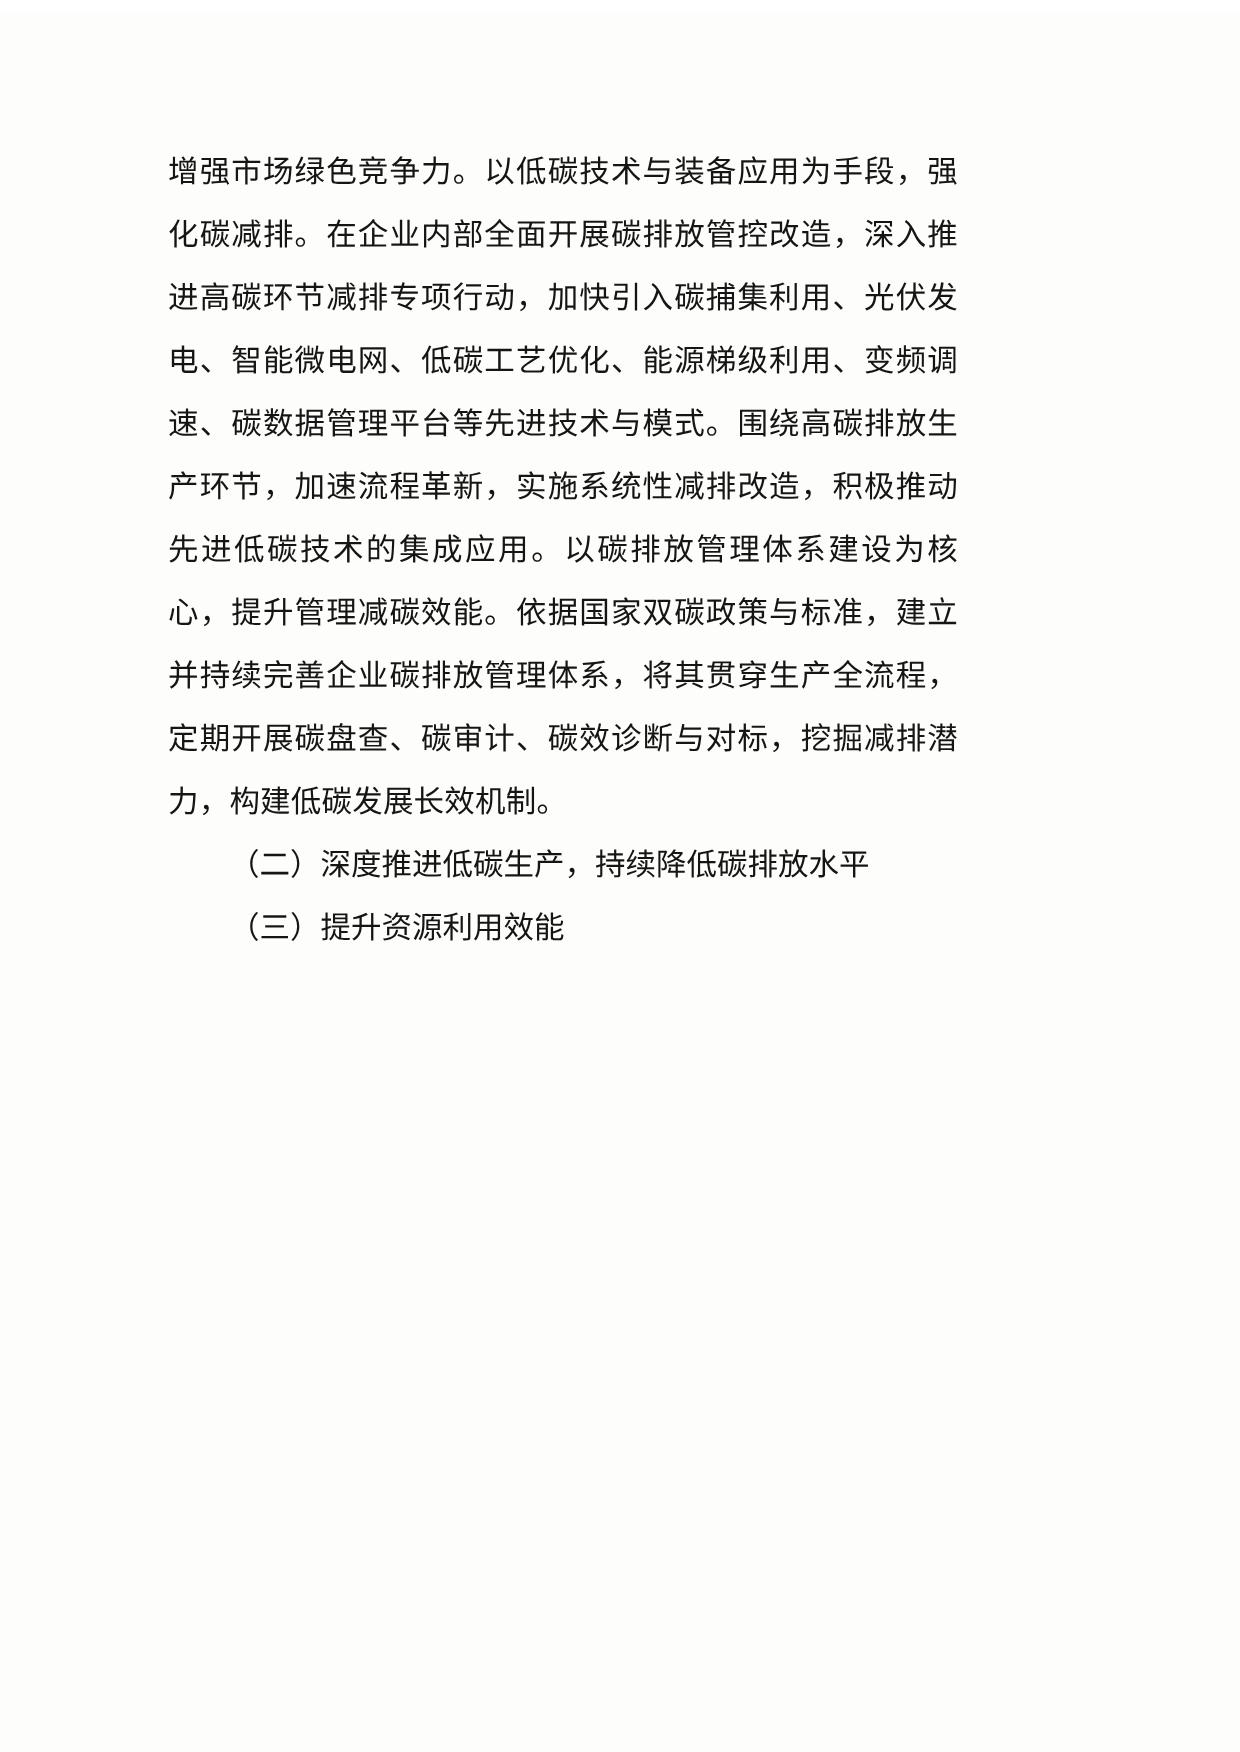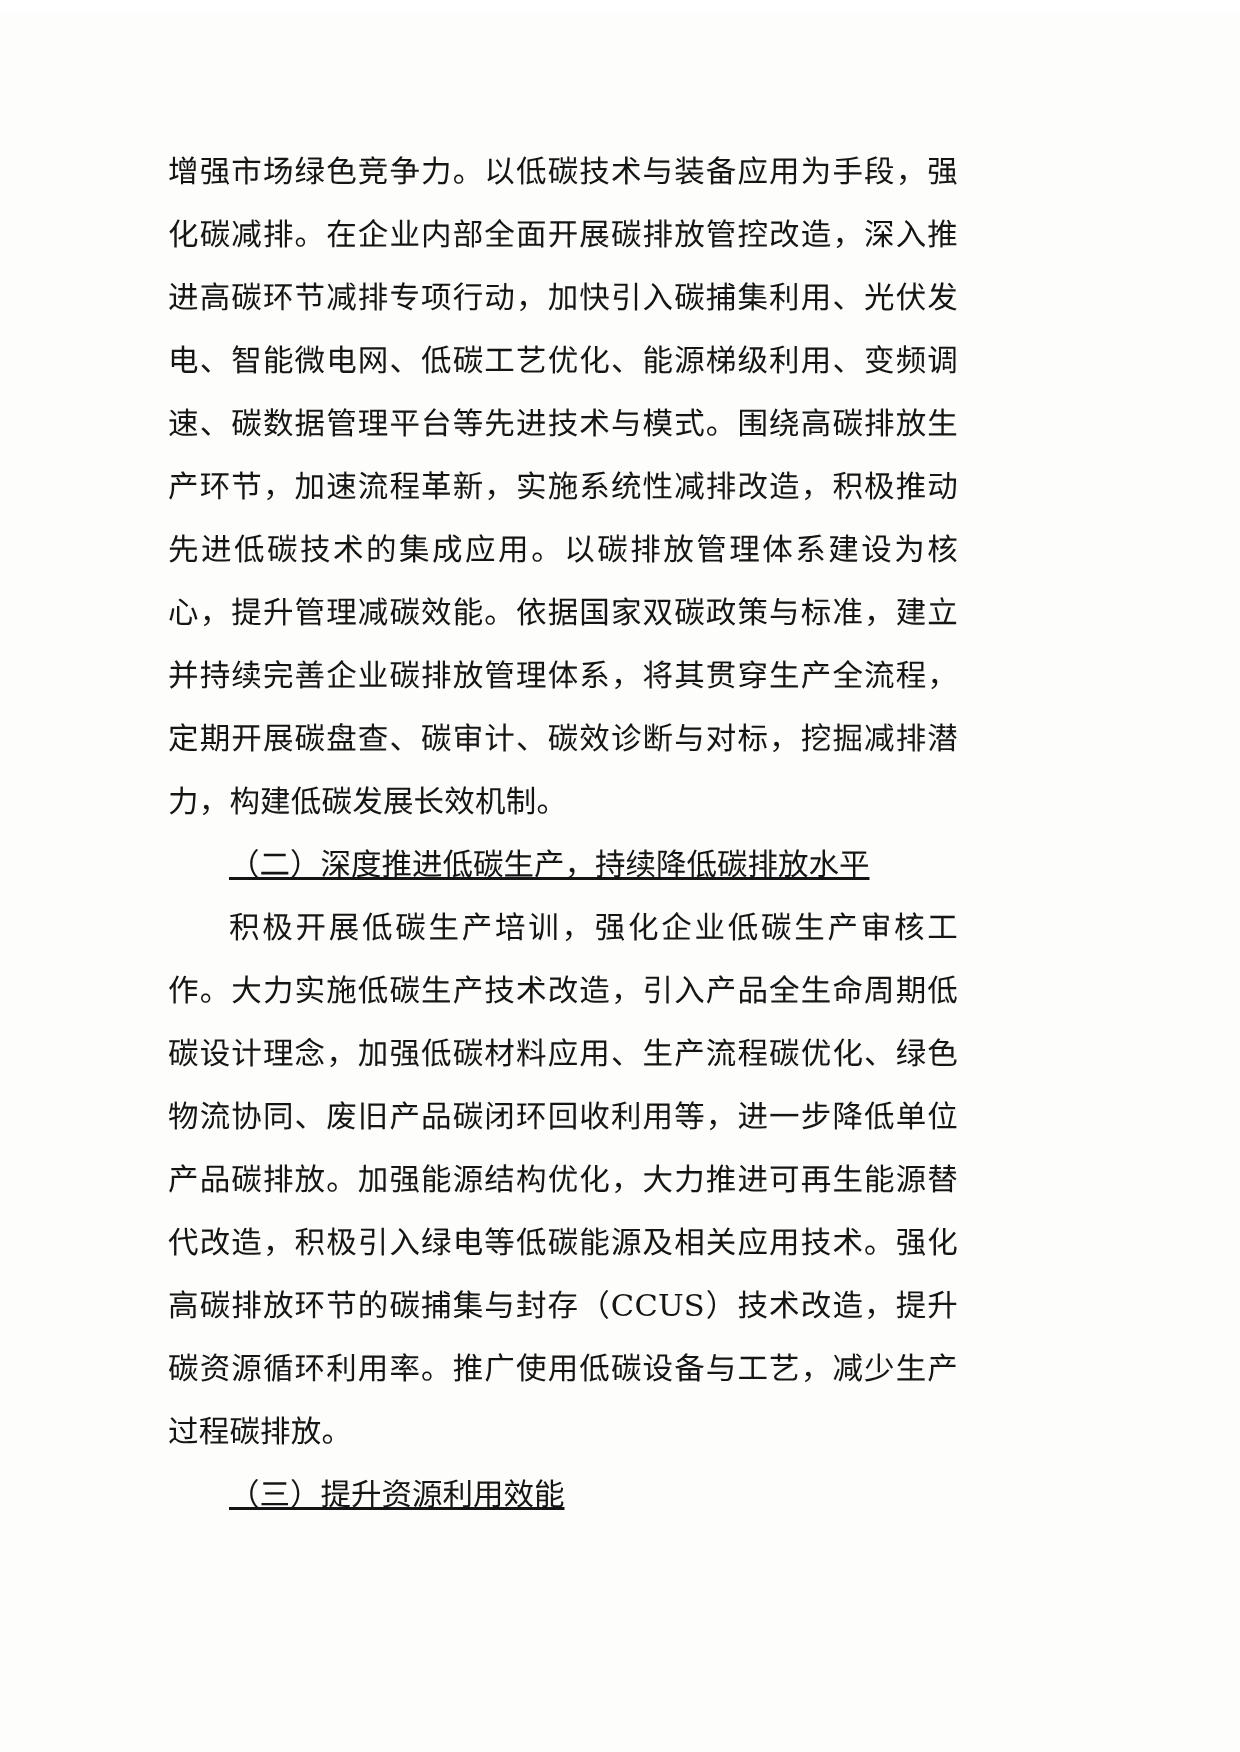--- a/index.html
+++ b/index.html
@@ -34,32 +34,30 @@
   .indent {
     text-indent: 61px;
   }
   .heading {
     font-family: "DejaVu Serif", "Liberation Serif", serif;
     font-size: 30.5px;
     line-height: 63px;
     color: #151515;
     margin: 0;
     text-indent: 61px;
-    text-decoration: underline;
   }
 </style>
 </head>
 <body>
 
 <div class="page">
   <div class="content">
 
     <p class="para">增强市场绿色竞争力。以低碳技术与装备应用为手段，强化碳减排。在企业内部全面开展碳排放管控改造，深入推进高碳环节减排专项行动，加快引入碳捕集利用、光伏发电、智能微电网、低碳工艺优化、能源梯级利用、变频调速、碳数据管理平台等先进技术与模式。围绕高碳排放生产环节，加速流程革新，实施系统性减排改造，积极推动先进低碳技术的集成应用。以碳排放管理体系建设为核心，提升管理减碳效能。依据国家双碳政策与标准，建立并持续完善企业碳排放管理体系，将其贯穿生产全流程，定期开展碳盘查、碳审计、碳效诊断与对标，挖掘减排潜力，构建低碳发展长效机制。</p>
 
     <p class="heading">（二）深度推进低碳生产，持续降低碳排放水平</p>
 
-    <p class="para indent">积极开展低碳生产培训，强化企业低碳生产审核工作。大力实施低碳生产技术改造，引入产品全生命周期低碳设计理念，加强低碳材料应用、生产流程碳优化、绿色物流协同、废旧产品碳闭环回收利用等，进一步降低单位产品碳排放。加强能源结构优化，大力推进可再生能源替代改造，积极引入绿电等低碳能源及相关应用技术。强化高碳排放环节的碳捕集与封存（CCUS）技术改造，提升碳资源循环利用率。推广使用低碳设备与工艺，减少生产过程碳排放。</p>
 
     <p class="heading">（三）提升资源利用效能</p>
 
 
   </div>
 </div>
 
 </body></html>

